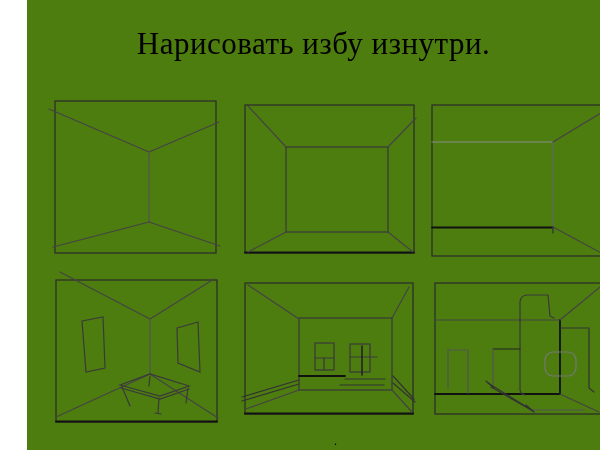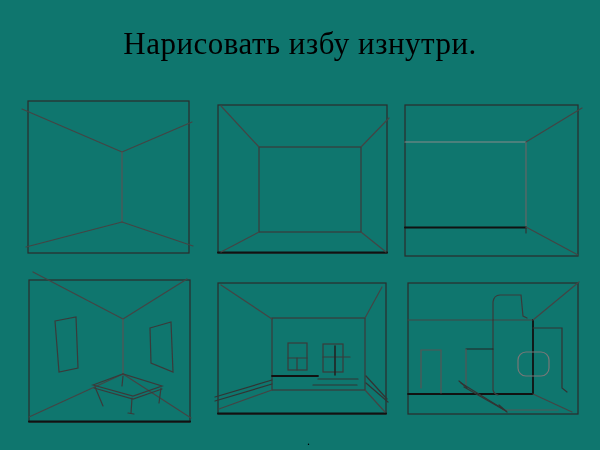--- a/index.html
+++ b/index.html
@@ -3,21 +3,21 @@
 <meta charset="utf-8">
 <style>
   html,body{margin:0;padding:0;}
   body{
     width:600px;height:450px;
     background:#ffffff;
     font-family:"Liberation Serif", serif;
     position:relative;
     overflow:hidden;
   }
-  .slide{position:absolute;inset:0;background:#0f766e;}
+  .slide{position:absolute;inset:0;background:#4d7c0f;margin-left:27px;}
   .slide-title{
     position:absolute;top:26px;left:0;right:0;
     margin:0;
     text-align:center;
     font-size:31px;
     font-weight:400;
     color:#000000;
     letter-spacing:0.5px;
     font-family:"Liberation Serif", serif;
   }

